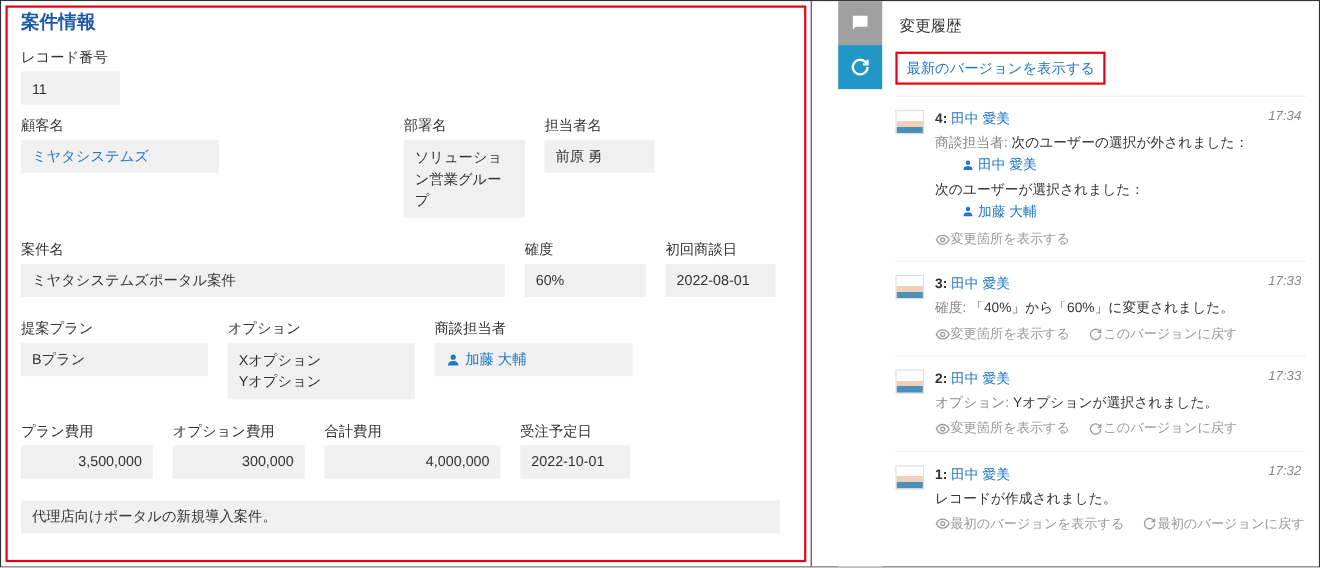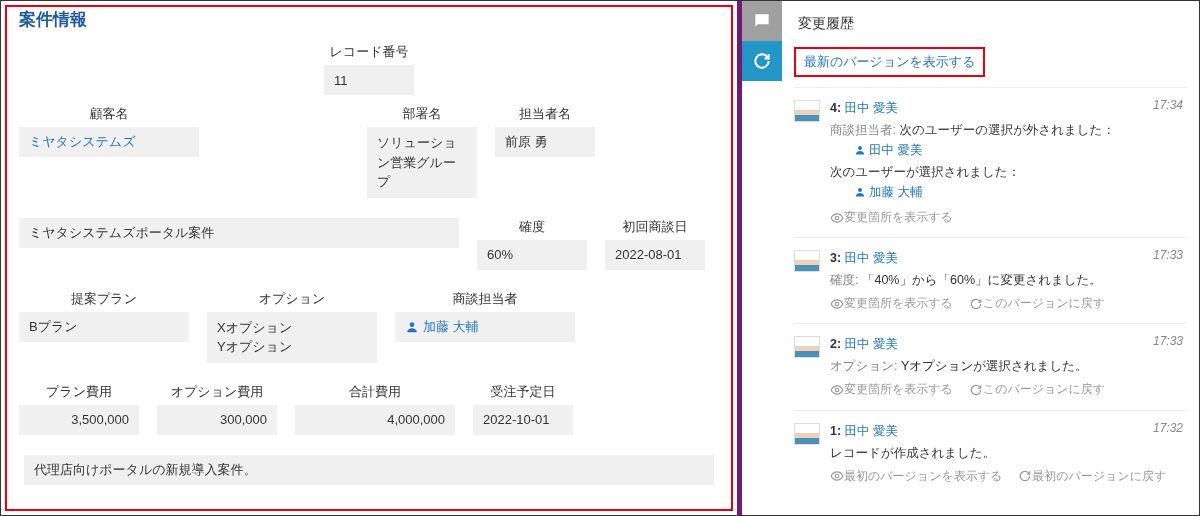--- a/index.html
+++ b/index.html
@@ -1,27 +1,27 @@
 <!DOCTYPE html>
 <html><head>
 <meta charset="utf-8">
 <style>
 * { box-sizing: border-box; margin: 0; padding: 0; }
 body { font-family: "Hiragino Kaku Gothic Pro", "Meiryo", sans-serif; font-size: 13px; color: #333; background: #fff; }
 .container { display: flex; width: 1200px; height: 516px; border: 1px solid #333; }
 .left-panel { width: 728px; border: 2px solid #e60012; margin: 4px; padding: 1px 12px; overflow: hidden; }
-.right-panel { flex: 1; display: flex; border-left: 5px solid #701a75; }
+.right-panel { flex: 1; display: flex; border-left: 1px solid #701a75; padding-left: 24px; }
 .icon-column { width: 40px; background: #fff; }
 .icon-btn { width: 40px; height: 40px; display: flex; align-items: center; justify-content: center; color: #fff; }
 .icon-comment { background: #a0a0a0; }
 .icon-refresh { background: #2196c7; }
 .history-column { flex: 1; padding: 8px 12px; overflow: hidden; }
 .section-title { color: #1e5aa8; font-size: 17px; font-weight: bold; margin-bottom: 12px; }
 .field-group { display: flex; flex-wrap: wrap; gap: 0 18px; margin-bottom: 10px; }
-.field { display: flex; flex-direction: column; margin-bottom: 10px; align-items: center; }
+.field { display: flex; flex-direction: column; margin-bottom: 10px; }
 .field-label { font-size: 13px; color: #333; margin-bottom: 4px; }
 .field-value { background: #f0f0f0; padding: 6px 10px; min-height: 30px; display: flex; align-items: center; font-size: 13px; color: #333; }
 .field-value.multi { flex-direction: column; align-items: flex-start; padding: 6px 10px; line-height: 1.5; }
 .field-value.link { color: #2176c7; }
 .field-value.num { justify-content: flex-end; }
 .w-xs { width: 90px; } .w-md { width: 170px; }
 .w-lg { width: 180px; } .w-xl { width: 440px; } .w-xxl { width: 690px; }
 .w-plan { width: 120px; }
 .user-chip { display: inline-flex; align-items: center; gap: 4px; color: #2176c7; }
 .user-chip svg { width: 14px; height: 14px; }
@@ -68,20 +68,21 @@
         <div class="field-value multi" style="width:110px">ソリューション営業グループ</div>
       </div>
       <div class="field">
         <div class="field-label">担当者名</div>
         <div class="field-value" style="width:100px">前原 勇</div>
       </div>
     </div>
 
     <div class="field-group">
       <div class="field">
+        <div class="field-label">案件名</div>
         <div class="field-value w-xl">ミヤタシステムズポータル案件</div>
       </div>
       <div class="field">
         <div class="field-label">確度</div>
         <div class="field-value" style="width:110px">60%</div>
       </div>
       <div class="field">
         <div class="field-label">初回商談日</div>
         <div class="field-value" style="width:100px">2022-08-01</div>
       </div>

